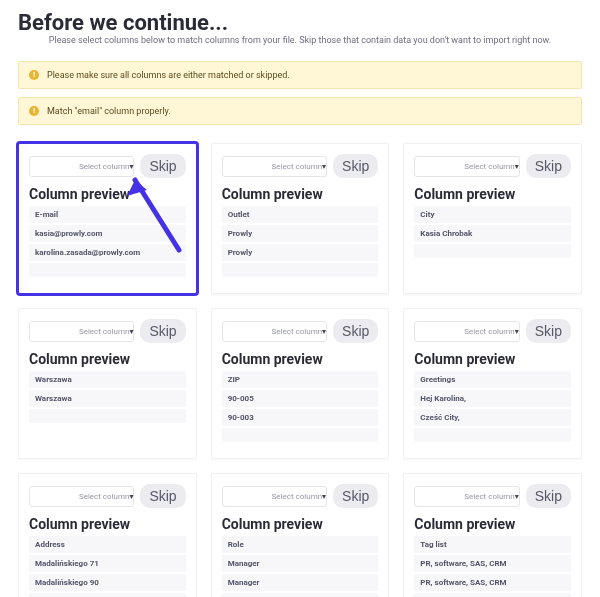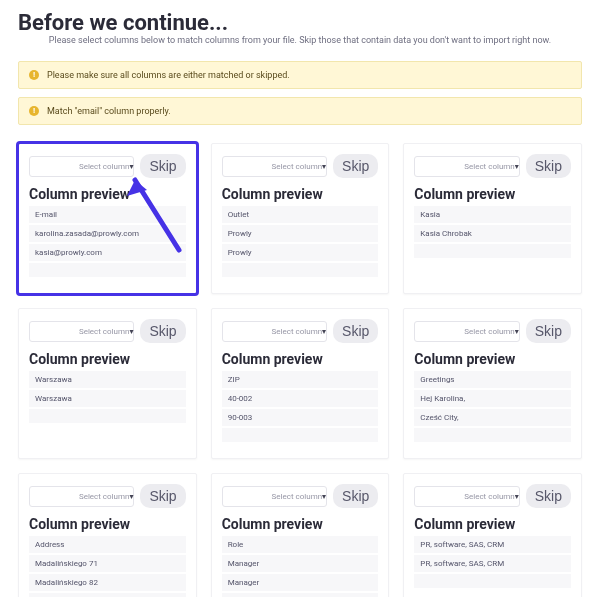--- a/index.html
+++ b/index.html
@@ -108,20 +108,21 @@
   .prow {
     background: #f7f7f9;
     font-size: 8px;
     color: #54546a;
     padding: 4px 6px;
     margin-bottom: 2px;
     min-height: 14px;
     white-space: nowrap;
     overflow: hidden;
     text-overflow: ellipsis;
+    font-weight: bold;
   }
   
   .arrow {
     position: absolute;
     top: 28px;
     left: 104px;
     width: 64px;
     height: 84px;
     pointer-events: none;
   }
@@ -149,22 +150,22 @@
         <div class="row-top">
           <div class="select">
             <span>Select column</span>
             <span class="chev">▾</span>
           </div>
           <button class="skip">Skip</button>
         </div>
         <div class="preview-title">Column preview</div>
         <div class="preview-rows">
           <div class="prow">E-mail</div>
+          <div class="prow">kasia@prowly.com</div>
           <div class="prow">karolina.zasada@prowly.com</div>
-          <div class="prow">kasia@prowly.com</div>
           <div class="prow"></div>
         </div>
         <svg class="arrow" viewBox="0 0 64 84">
           <defs></defs>
           <line x1="56" y1="78" x2="12" y2="8" stroke="#4632e6" stroke-width="5" stroke-linecap="round"></line>
           <polygon points="12,8 4,24 24,18" fill="#4632e6"></polygon>
         </svg>
       </div>
       <div class="card">
         <div class="row-top">
@@ -185,21 +186,21 @@
       <div class="card">
         <div class="row-top">
           <div class="select">
             <span>Select column</span>
             <span class="chev">▾</span>
           </div>
           <button class="skip">Skip</button>
         </div>
         <div class="preview-title">Column preview</div>
         <div class="preview-rows">
-          <div class="prow">Kasia</div>
+          <div class="prow">City</div>
           <div class="prow">Kasia Chrobak</div>
           <div class="prow"></div>
         </div>
       </div>
       <div class="card">
         <div class="row-top">
           <div class="select">
             <span>Select column</span>
             <span class="chev">▾</span>
           </div>
@@ -216,21 +217,21 @@
         <div class="row-top">
           <div class="select">
             <span>Select column</span>
             <span class="chev">▾</span>
           </div>
           <button class="skip">Skip</button>
         </div>
         <div class="preview-title">Column preview</div>
         <div class="preview-rows">
           <div class="prow">ZIP</div>
-          <div class="prow">40-002</div>
+          <div class="prow">90-005</div>
           <div class="prow">90-003</div>
           <div class="prow"></div>
         </div>
       </div>
       <div class="card">
         <div class="row-top">
           <div class="select">
             <span>Select column</span>
             <span class="chev">▾</span>
           </div>
@@ -249,21 +250,21 @@
           <div class="select">
             <span>Select column</span>
             <span class="chev">▾</span>
           </div>
           <button class="skip">Skip</button>
         </div>
         <div class="preview-title">Column preview</div>
         <div class="preview-rows">
           <div class="prow">Address</div>
           <div class="prow">Madalińskiego 71</div>
-          <div class="prow">Madalińskiego 82</div>
+          <div class="prow">Madalińskiego 90</div>
           <div class="prow"></div>
         </div>
       </div>
       <div class="card">
         <div class="row-top">
           <div class="select">
             <span>Select column</span>
             <span class="chev">▾</span>
           </div>
           <button class="skip">Skip</button>
@@ -279,19 +280,20 @@
       <div class="card">
         <div class="row-top">
           <div class="select">
             <span>Select column</span>
             <span class="chev">▾</span>
           </div>
           <button class="skip">Skip</button>
         </div>
         <div class="preview-title">Column preview</div>
         <div class="preview-rows">
+          <div class="prow">Tag list</div>
           <div class="prow">PR, software, SAS, CRM</div>
           <div class="prow">PR, software, SAS, CRM</div>
           <div class="prow"></div>
         </div>
       </div>
     </div>
 </div>
 
 </body></html>

